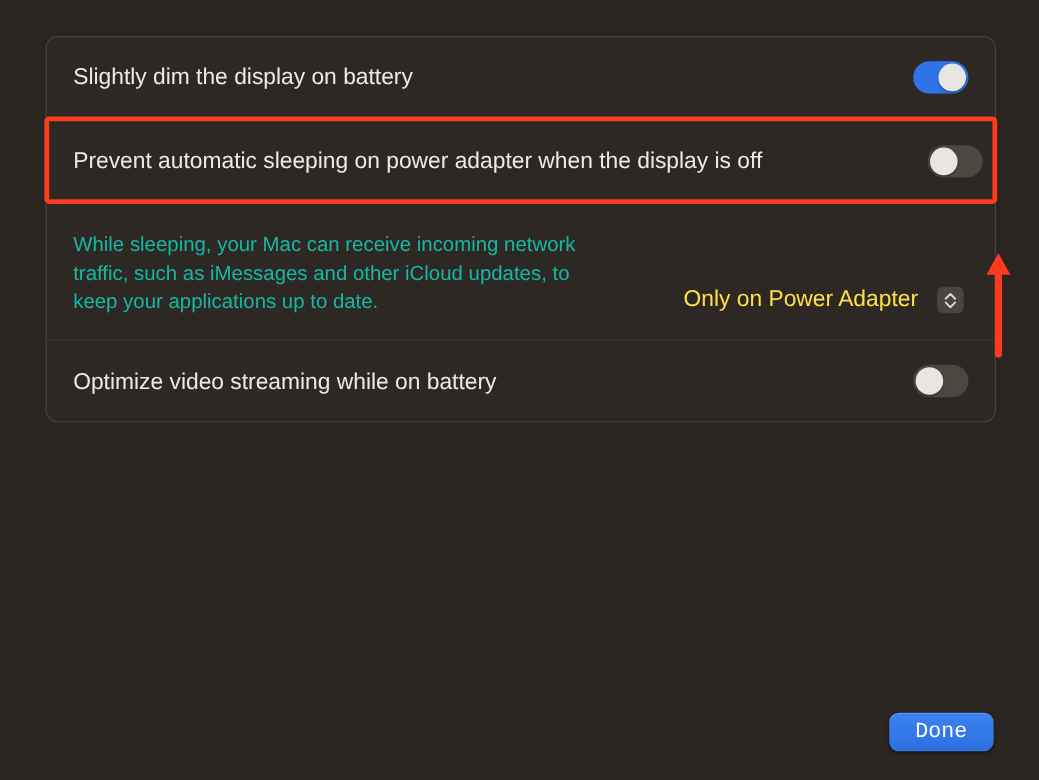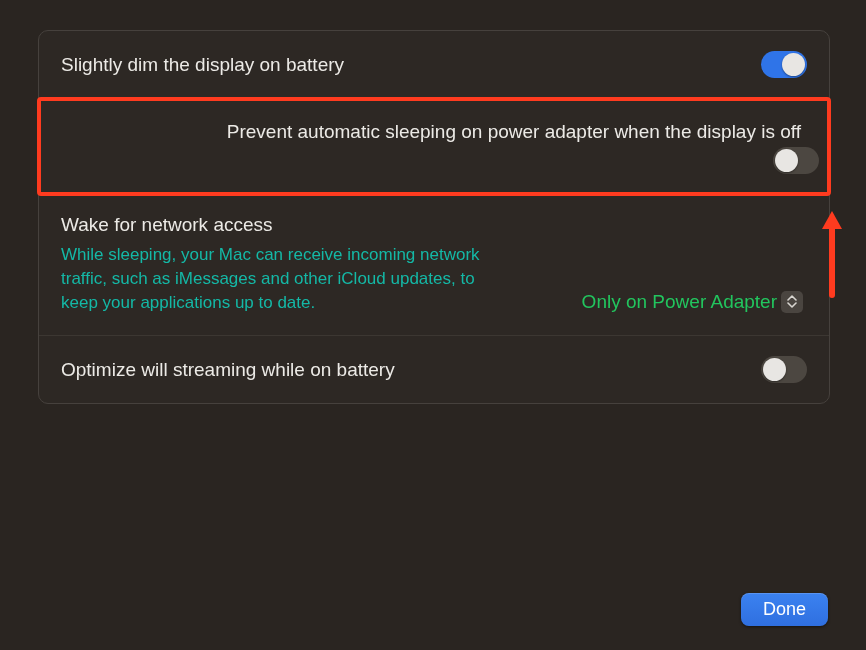--- a/index.html
+++ b/index.html
@@ -31,21 +31,20 @@
     }
     .row:last-child { border-bottom: none; }
     .row.highlighted {
       position: relative;
       border: 4px solid #ff3b1f;
       border-radius: 4px;
       margin: -2px -2px -2px -2px;
       padding: 18px 8px 18px 20px;
       z-index: 2;
       background: #2d2824;
-      flex-direction: column;
     }
     .row-text { flex: 1; padding-right: 18px; }
     .row-title {
       font-size: 19px;
       font-weight: 500;
       color: #eceae6;
       line-height: 1.35;
     }
     .row-desc {
       font-size: 17px;
@@ -78,23 +77,23 @@
       background: #e8e6e3;
       top: 2px;
       box-shadow: 0 1px 2px rgba(0,0,0,.4);
     }
     .toggle.on  .knob { right: 2px; }
     .toggle.off .knob { left: 2px; }
     
     .dropdown {
       display: inline-flex;
       align-items: center;
-      gap: 4px;
+      gap: 16px;
       font-size: 19px;
-      color: #22c55e;
+      color: #fde047;
       cursor: pointer;
       padding: 2px 4px;
     }
     .stepper-box {
       width: 22px; height: 22px;
       background: #4a4540;
       border-radius: 5px;
       display: flex; flex-direction: column;
       align-items: center; justify-content: center;
       gap: 1px;
@@ -107,20 +106,21 @@
       bottom: 24px;
       background: linear-gradient(#3b82f0, #2f6fe0);
       color: #ffffff;
       font-size: 18px;
       font-weight: 500;
       padding: 6px 22px;
       border: none;
       border-radius: 8px;
       cursor: pointer;
       box-shadow: 0 1px 0 rgba(255,255,255,.15) inset, 0 1px 3px rgba(0,0,0,.5);
+      font-family: Liberation Mono, monospace;
     }
     
     .arrow {
       position: absolute;
       left: 816px;
       top: 205px;
       pointer-events: none;
     }
   </style>
 </head>
@@ -145,41 +145,40 @@
     </div>
     <div class="row-control">
       <div class="toggle off">
         <div class="knob"></div>
       </div>
     </div>
   </div>
 
   <div class="row">
     <div class="row-text">
-      <div class="row-title">Wake for network access</div>
       <div class="row-desc">While sleeping, your Mac can receive incoming network traffic, such as iMessages and other iCloud updates, to keep your applications up to date.</div>
     </div>
     <div class="row-control">
       <div class="dropdown">
         <span>Only on Power Adapter</span>
         <span class="stepper-box">
           <svg width="10" height="6" viewBox="0 0 10 6">
               <path d="M1 5 L5 1 L9 5" stroke="#d9d6d1" stroke-width="1.6" fill="none" stroke-linecap="round" stroke-linejoin="round"></path>
             </svg>
           <svg width="10" height="6" viewBox="0 0 10 6">
               <path d="M1 1 L5 5 L9 1" stroke="#d9d6d1" stroke-width="1.6" fill="none" stroke-linecap="round" stroke-linejoin="round"></path>
             </svg>
         </span>
       </div>
     </div>
   </div>
 
   <div class="row">
     <div class="row-text">
-      <div class="row-title">Optimize will streaming while on battery</div>
+      <div class="row-title">Optimize video streaming while on battery</div>
     </div>
     <div class="row-control">
       <div class="toggle off">
         <div class="knob"></div>
       </div>
     </div>
   </div>
 
 </div>
 

